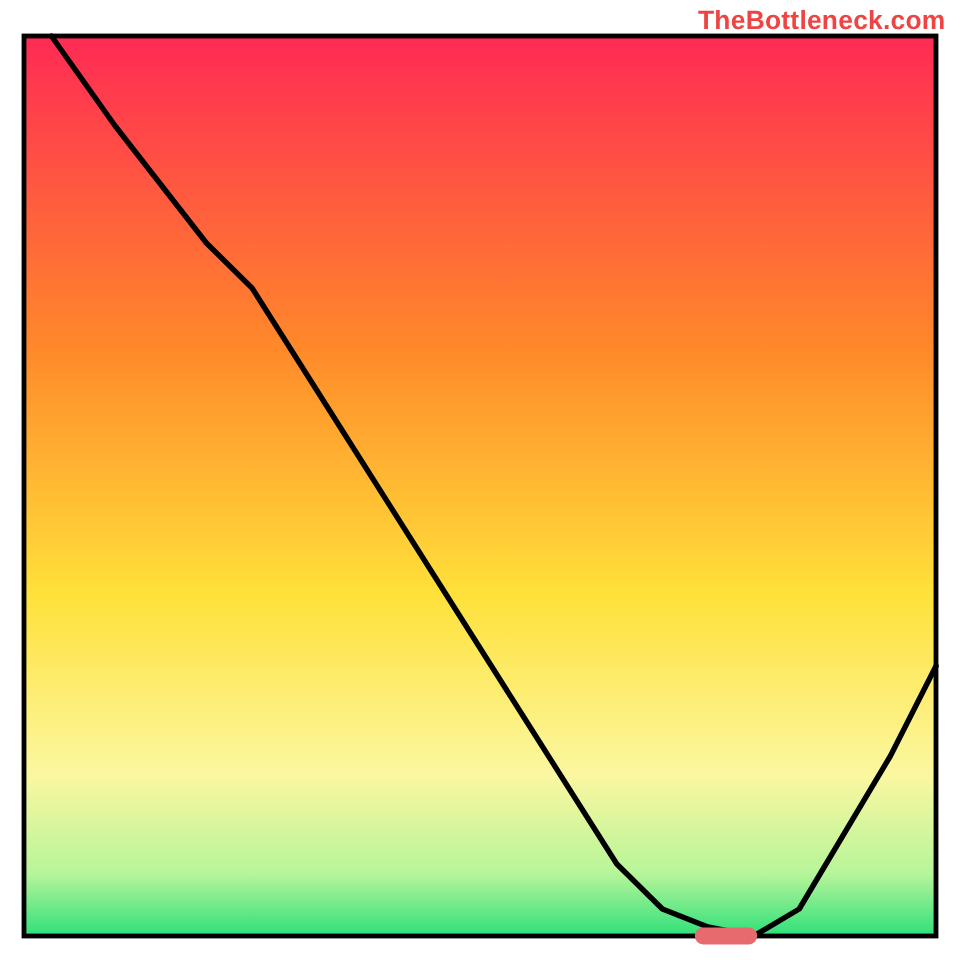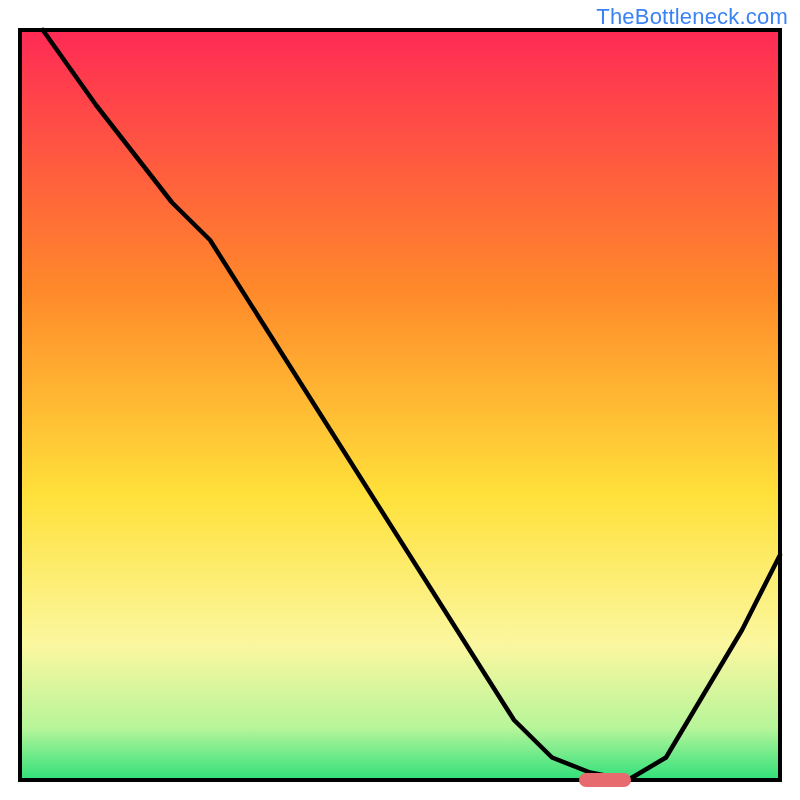--- a/index.html
+++ b/index.html
@@ -13,22 +13,22 @@
   .container {
     position: relative;
     width: 800px;
     height: 800px;
   }
   .watermark {
     position: absolute;
     top: 4px;
     right: 12px;
     font-size: 22px;
-    font-weight: 400;
-    color: #3b82f6;
+    font-weight: 700;
+    color: #ef4444;
     letter-spacing: 0.2px;
     z-index: 3;
   }
   svg.plot {
     position: absolute;
     top: 0;
     left: 0;
     width: 800px;
     height: 800px;
   }

